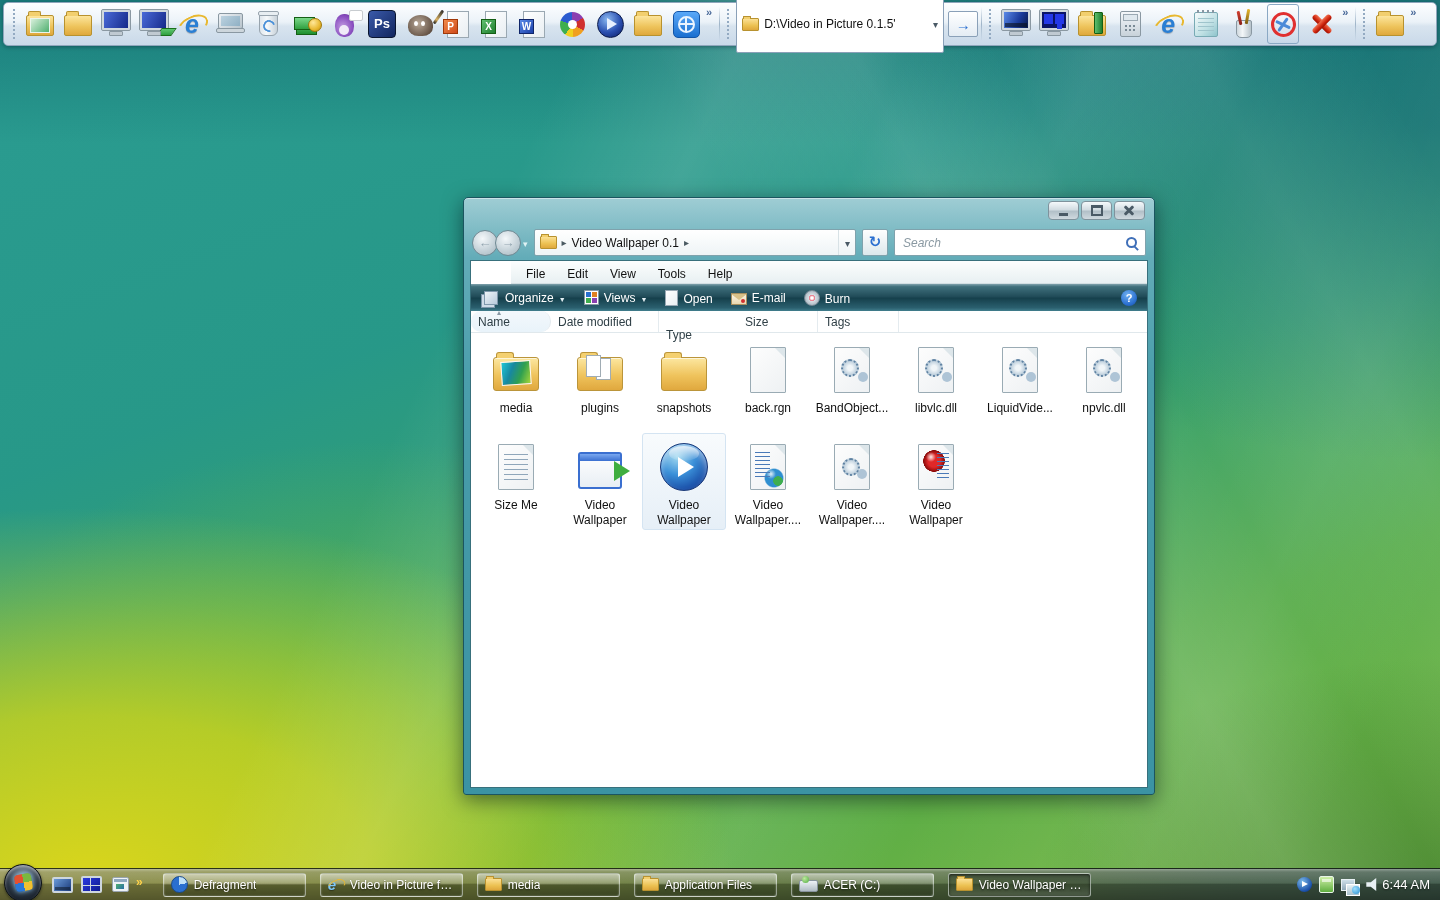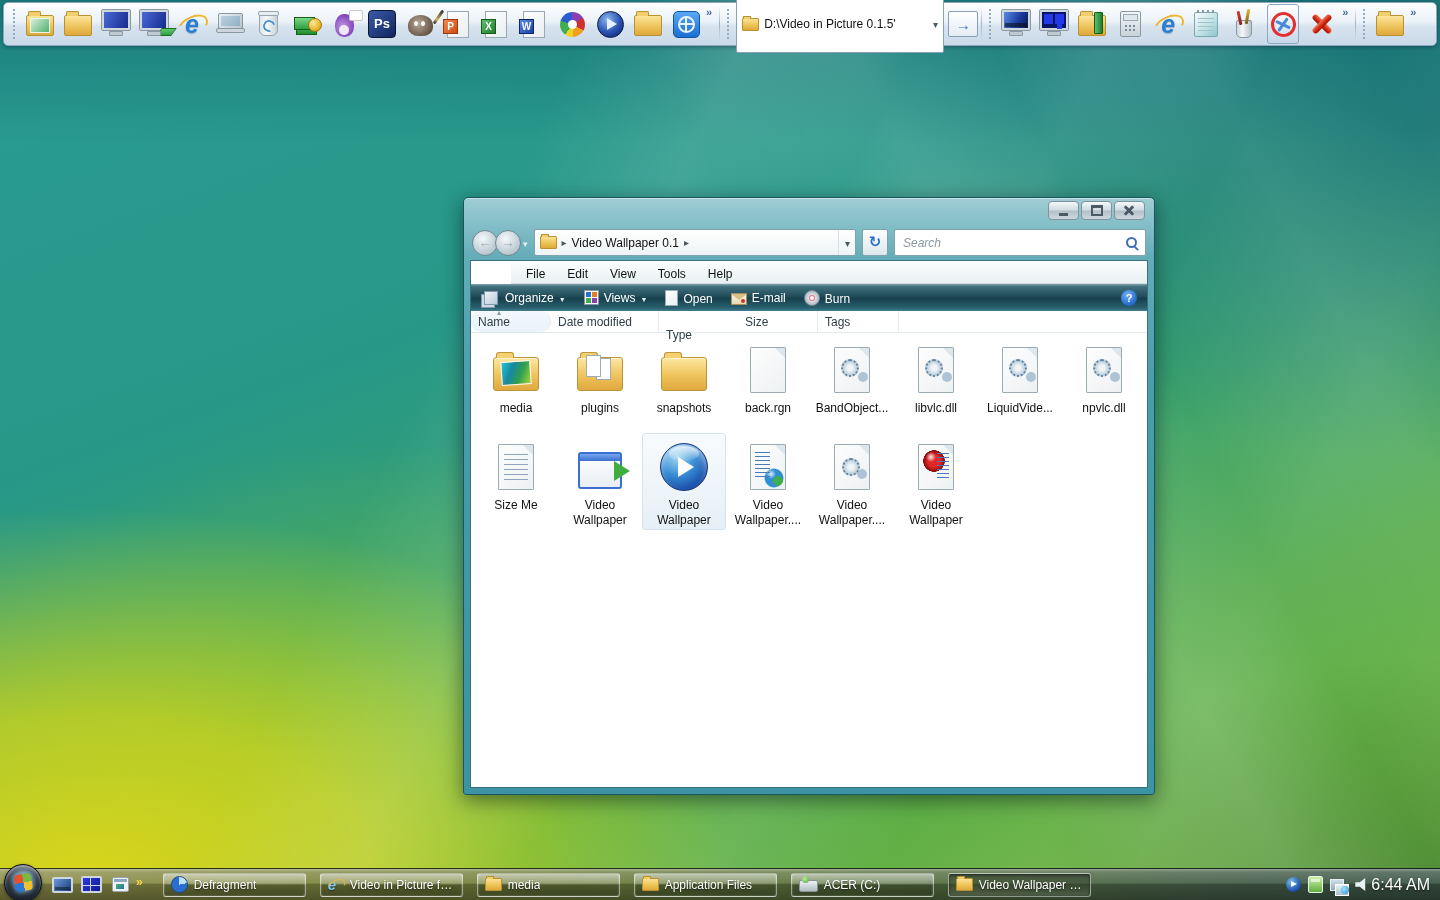--- a/index.html
+++ b/index.html
@@ -328,21 +328,21 @@
   .tr-net{width:12px;height:10px;position:relative;background:linear-gradient(180deg,#cfe0ea,#8fa8b8);
     border:1px solid #e8f0f4;margin-right:4px;}
   .tr-net::before{content:"";position:absolute;left:4px;top:4px;width:12px;height:10px;
     background:linear-gradient(180deg,#e8f2f6,#a8c0cc);border:1px solid #fff;}
   .tr-net::after{content:"";position:absolute;right:-6px;bottom:-4px;width:8px;height:8px;border-radius:50%;
     background:radial-gradient(circle at 35% 35%,#9fe0ff,#2a8fd0);}
   .tr-vol{width:16px;height:13px;background:#e8f0f4;
     clip-path:polygon(0 32%,28% 32%,62% 0,62% 100%,28% 68%,0 68%);position:relative;}
   .tr-vol::after{content:"";position:absolute;right:0;top:3px;width:4px;height:7px;border-right:2px solid #e8f0f4;
     border-radius:50%;}
-  .clock{color:#fff;font-size:16px;margin-left:0;text-shadow:0 1px 2px rgba(0,0,0,.6);}
+  .clock{color:#fff;font-size:13px;margin-left:0;text-shadow:0 1px 2px rgba(0,0,0,.6);}
 </style>
 </head>
 <body>
 
 <div class="desktop"></div>
 
 <div class="dock">
   <div class="dock-inner">
     <div class="dsec">
       <span class="grip"></span>

